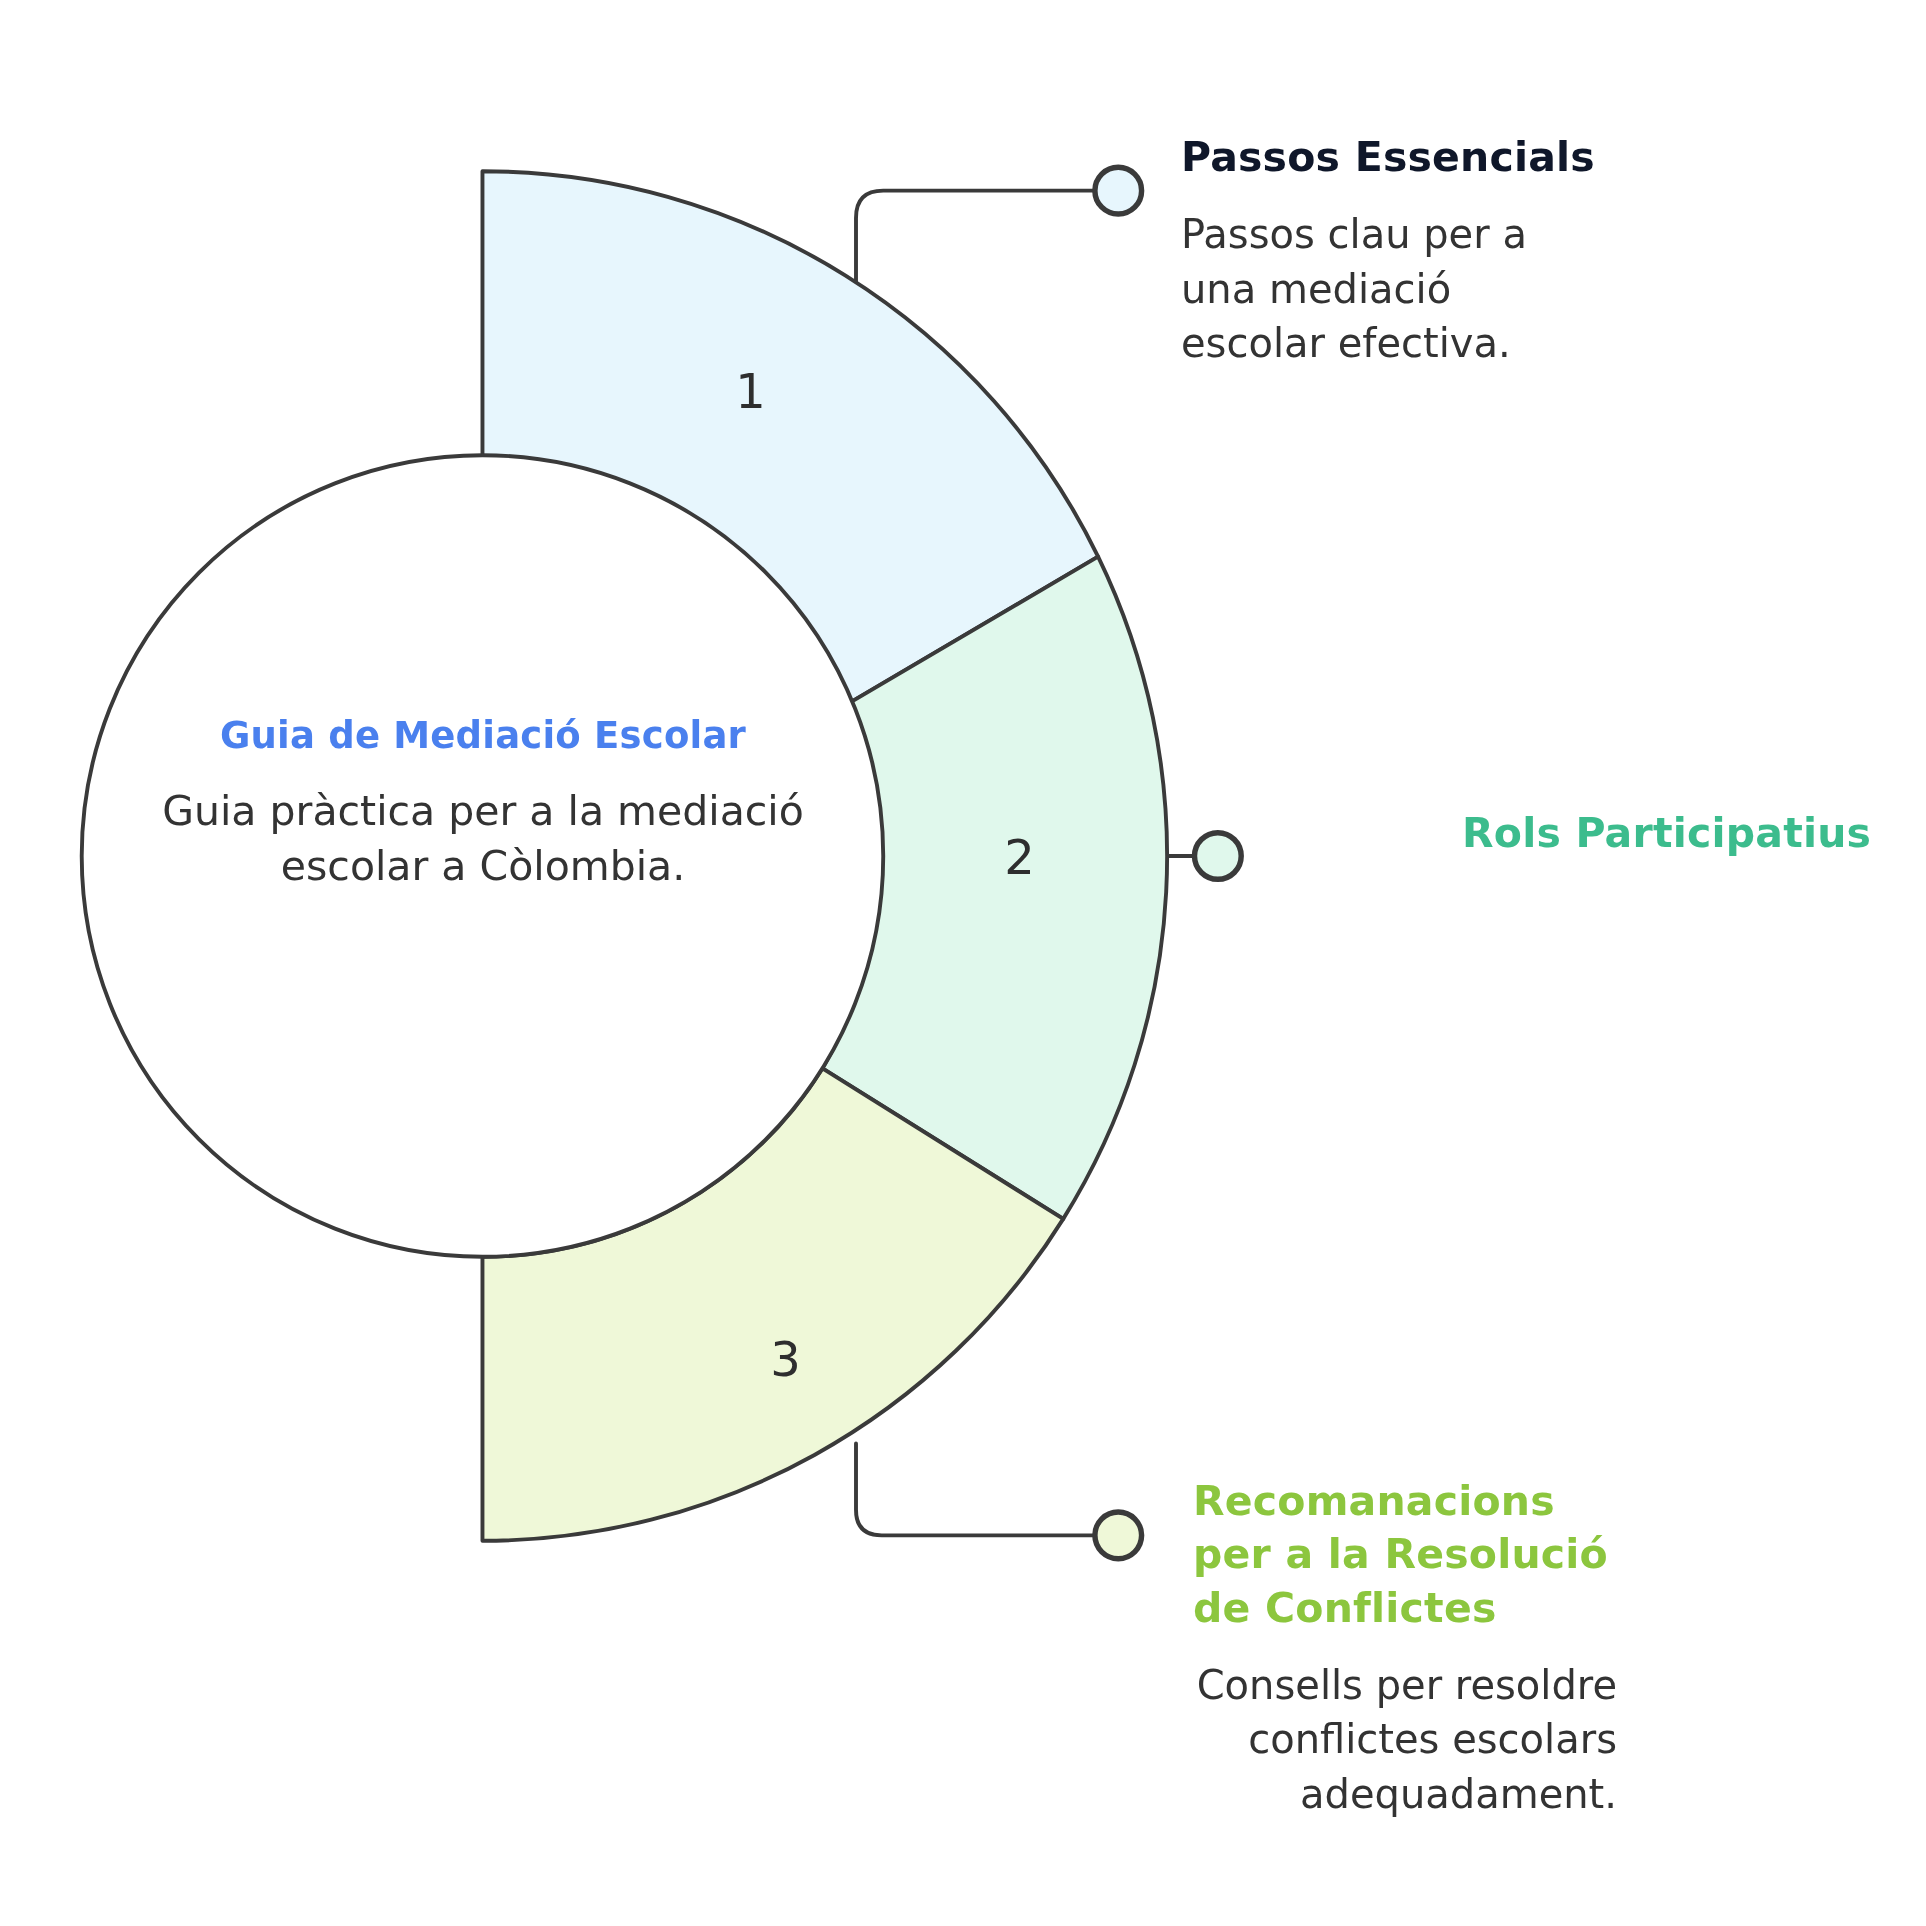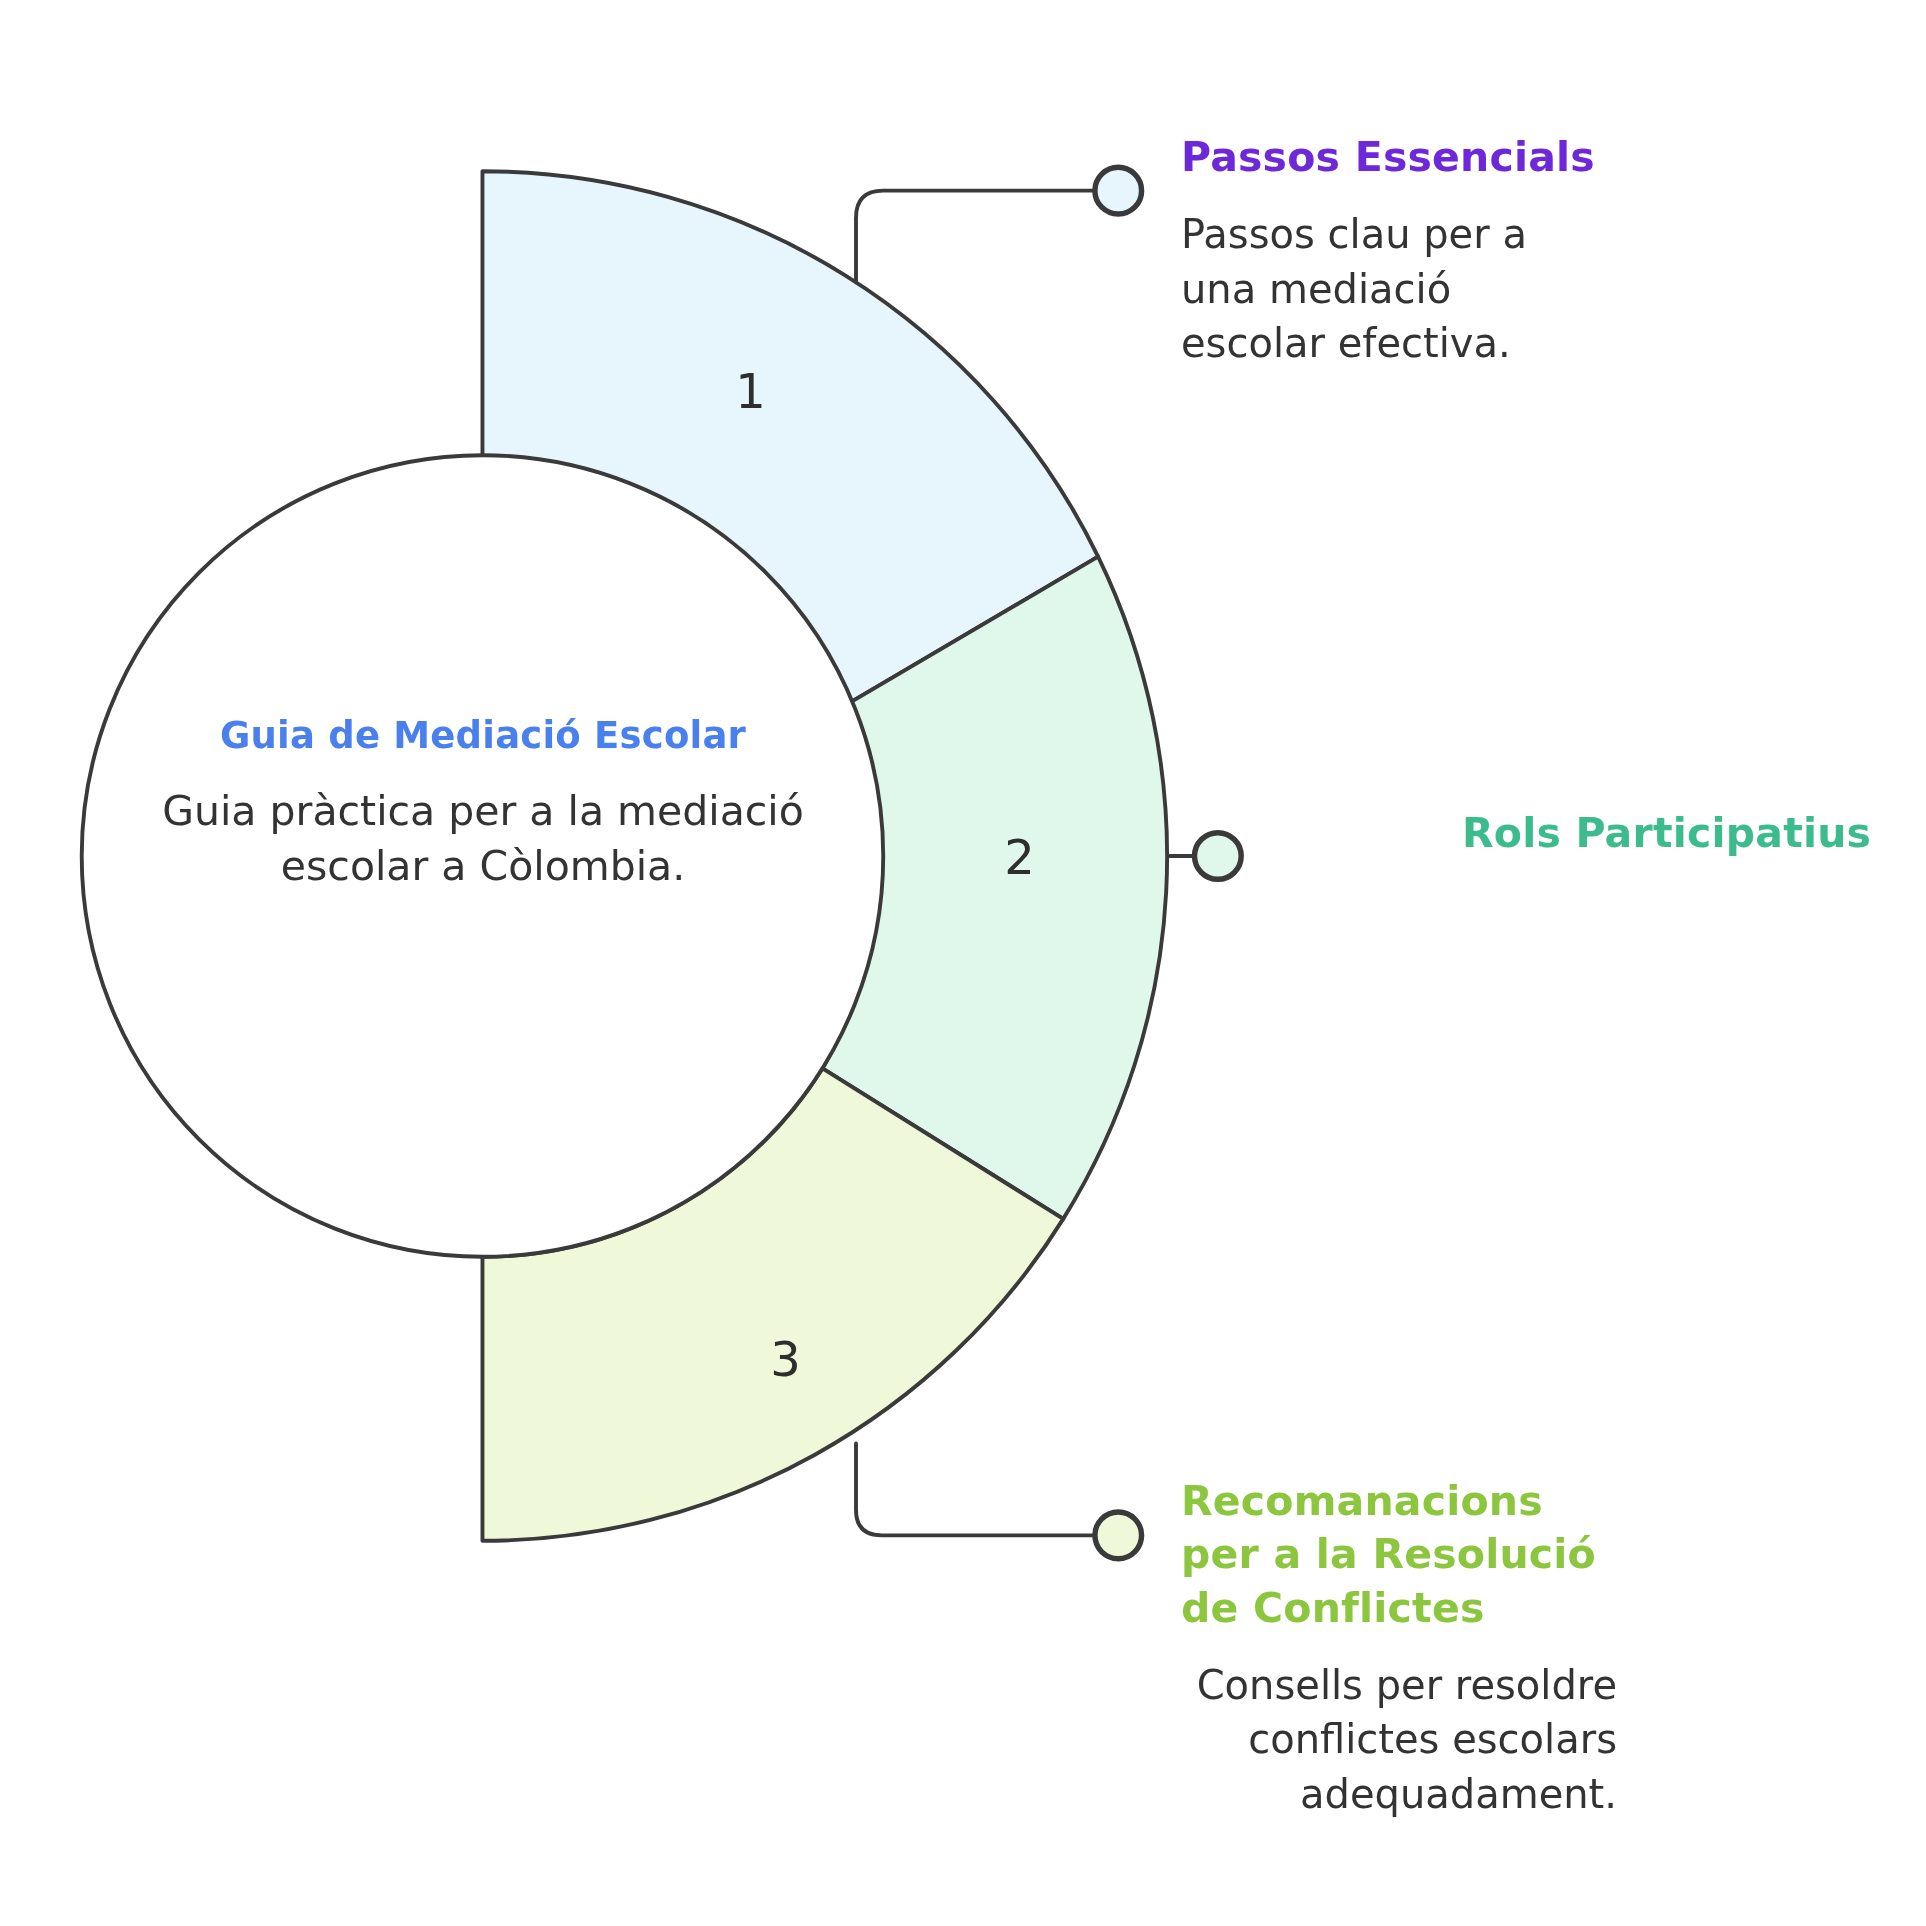--- a/index.html
+++ b/index.html
@@ -92,27 +92,27 @@
   <div class="seg-num num-1">1</div>
   <div class="seg-num num-2">2</div>
   <div class="seg-num num-3">3</div>
 
   <div class="txt center-block">
     <div class="center-title" style="color: rgb(74, 128, 238);">Guia de Mediació Escolar</div>
     <div class="center-desc" style="color: rgb(51, 51, 51);">Guia pràctica per a la mediació escolar a Còlombia.</div>
   </div>
 
   <div class="txt leaf leaf-1">
-    <div class="leaf-title" style="color: #6d28d9;">Passos Essencials</div>
+    <div class="leaf-title" style="color: #0f172a;">Passos Essencials</div>
     <div class="leaf-desc" style="color: rgb(51, 51, 51);">Passos clau per a una mediació escolar efectiva.</div>
   </div>
 
   <div class="txt leaf leaf-2">
     <div class="leaf-title" style="color: rgb(60, 188, 141);">Rols Participatius</div>
   </div>
 
   <div class="txt leaf leaf-3">
-    <div class="leaf-title" style="color: rgb(140, 198, 62);">Recomanacions per a la Resolució de Conflictes</div>
+    <div class="leaf-title" style="color: rgb(140, 198, 62); margin-left: 12px;">Recomanacions per a la Resolució de Conflictes</div>
     <div class="leaf-desc" style="color: rgb(51, 51, 51); text-align: right;">Consells per resoldre conflictes escolars adequadament.</div>
   </div>
 
 </div>
 
 
 </body></html>

